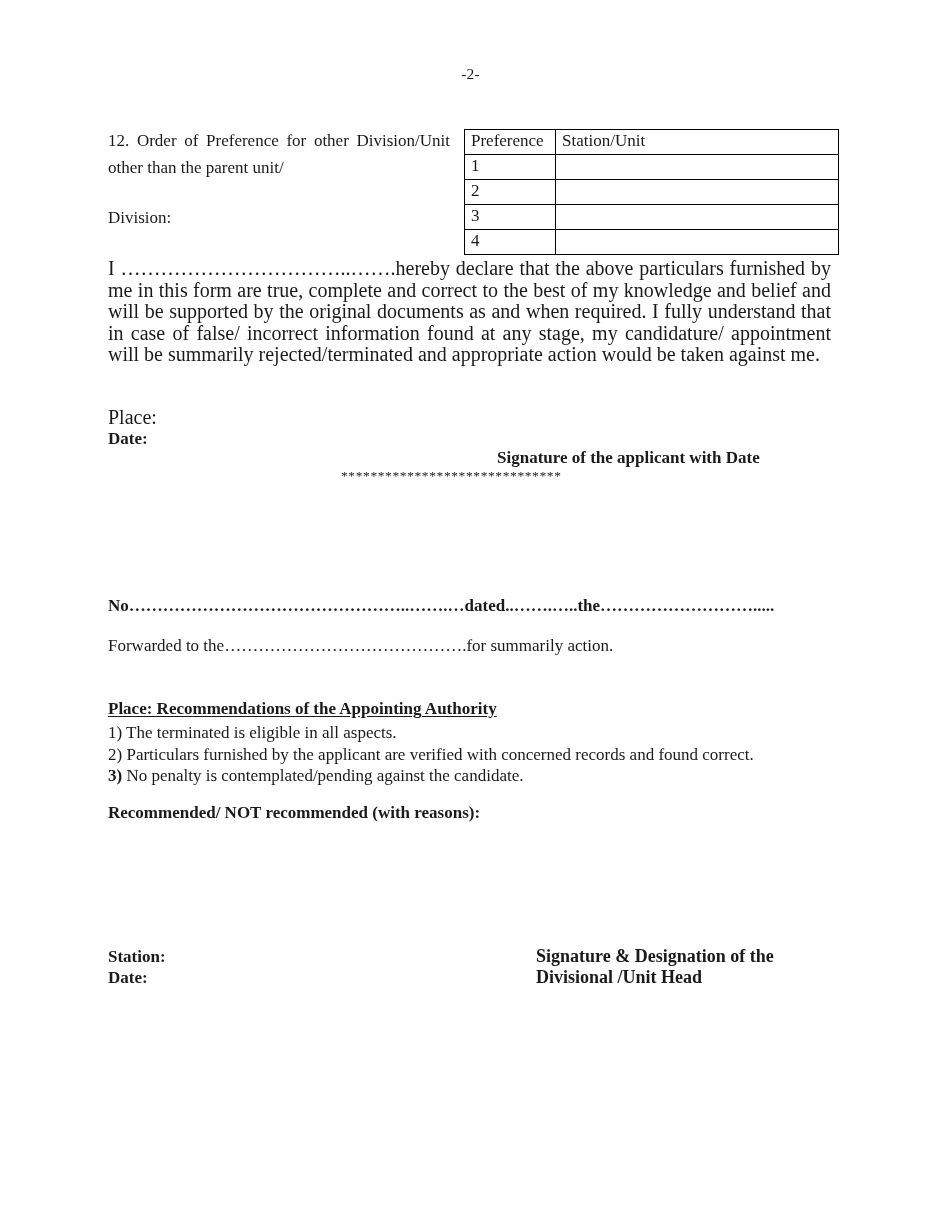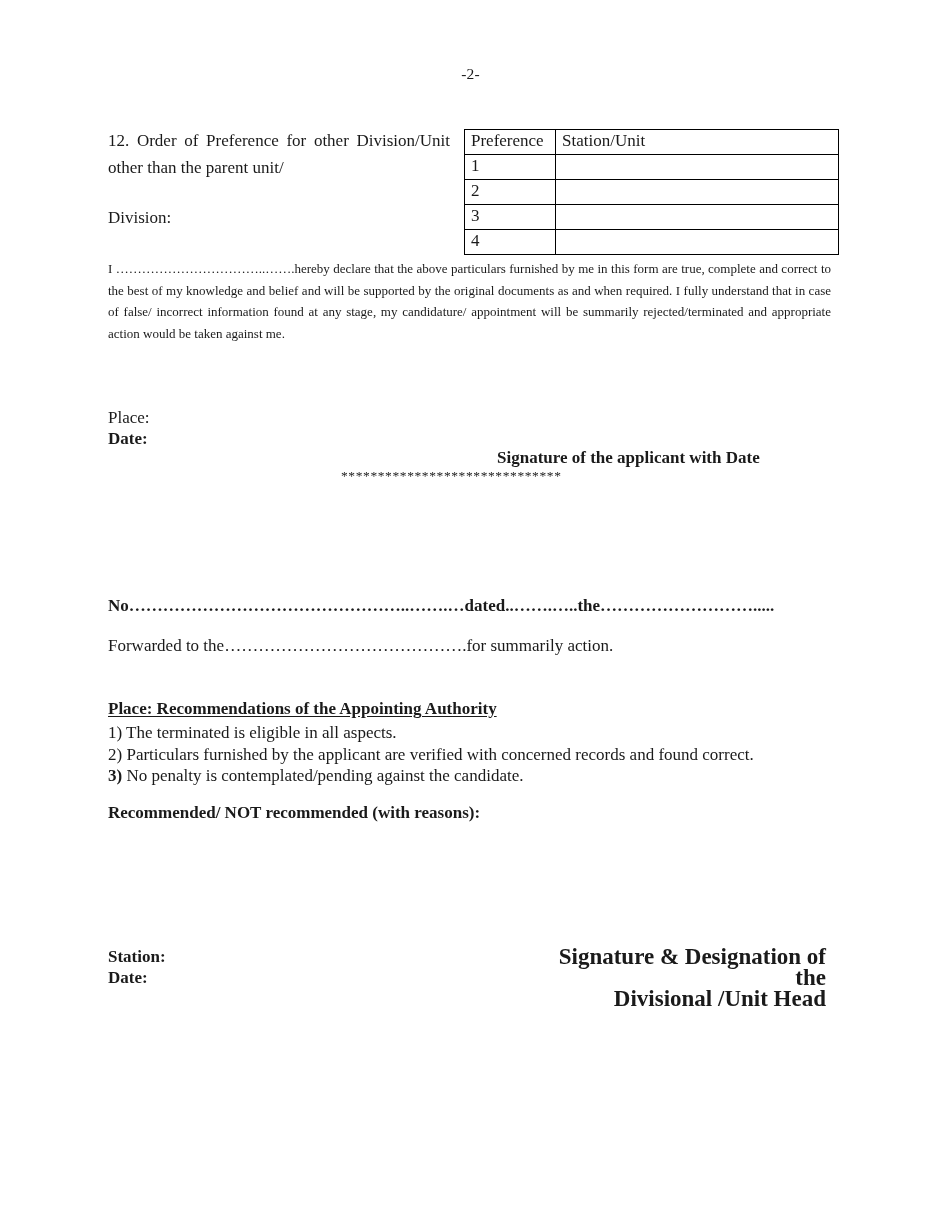--- a/index.html
+++ b/index.html
@@ -78,32 +78,32 @@
   }
   table.pref-table .col-pref { width: 91px; }
   table.pref-table .col-div  { width: 283px; }
 
   
   .declaration {
     position: absolute;
     top: 258px;
     left: 108px;
     width: 723px;
-    font-size: 13px;
+    font-size: 20px;
     line-height: 21.5px;
     text-align: justify;
     text-justify: inter-word;
   }
 
   
   .place-line {
     position: absolute;
     top: 407px;
     left: 108px;
-    font-size: 17px;
+    font-size: 20px;
     line-height: 21px;
   }
   .date-line {
     position: absolute;
     top: 428px;
     left: 108px;
     font-size: 17px;
     line-height: 21px;
     font-weight: bold;
   }
@@ -190,24 +190,24 @@
     left: 108px;
     font-size: 17px;
     font-weight: bold;
     line-height: 21px;
   }
   .head-sign {
     position: absolute;
     top: 946px;
     left: 536px;
     width: 290px;
-    font-size: 23px;
-    font-weight: bold;
-    line-height: 21px;
-    text-align: right;
+    font-size: 18px;
+    font-weight: bold;
+    line-height: 21px;
+    text-align: left;
   }
   .head-sign .l1 { display: block; }
   .head-sign .l2 { display: block; }
 </style>
 </head>
 <body>
 
 <div class="page">
 
   <div class="page-number">-2-</div>

